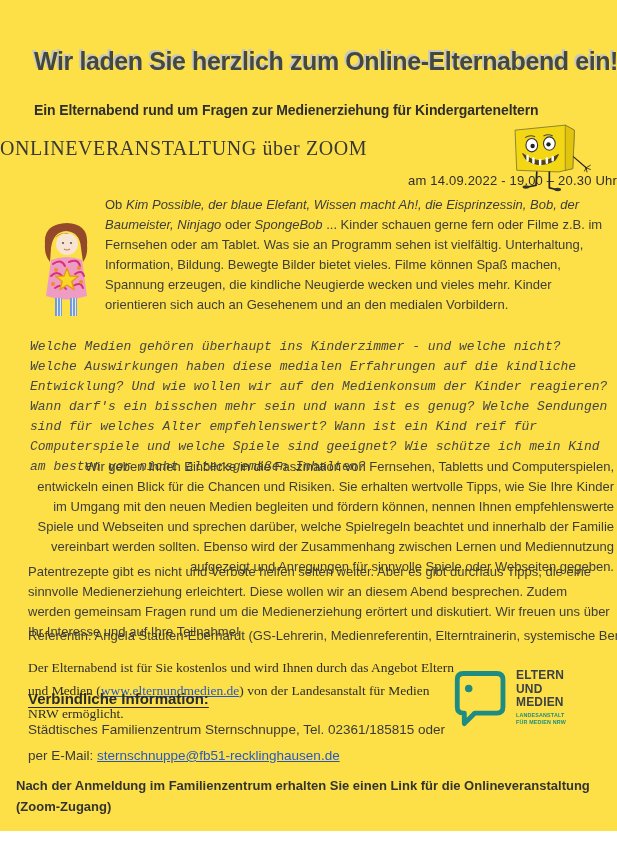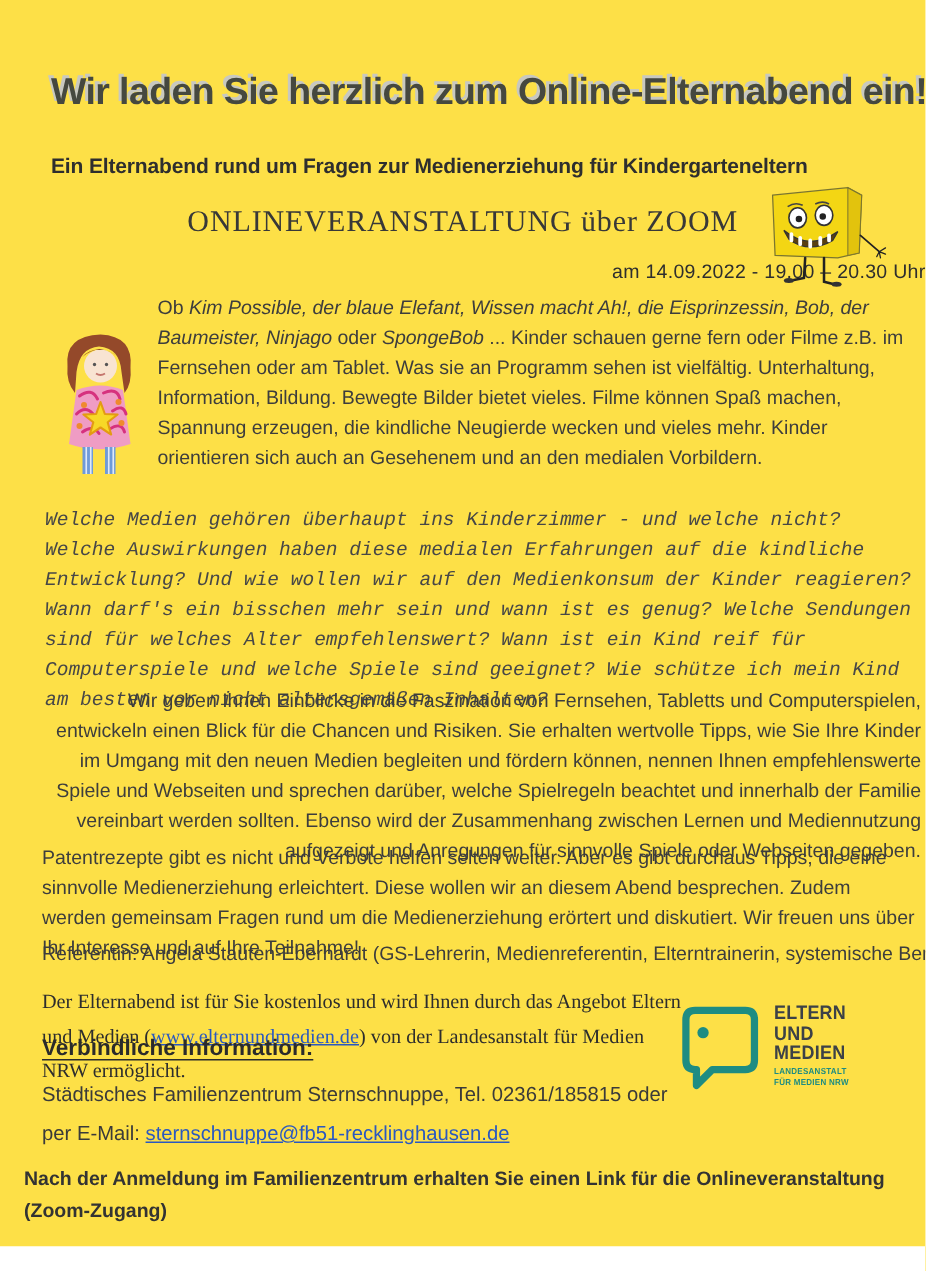--- a/index.html
+++ b/index.html
@@ -11,21 +11,21 @@
   .page-title{
     left:34px;top:47px;white-space:nowrap;
     font-size:25px;font-weight:bold;letter-spacing:-0.4px;
     color:#45483f;text-shadow:-2px -2px 0 #c8c8c0;
   }
   .subtitle{
     left:34px;top:102px;white-space:nowrap;
     font-size:14px;font-weight:bold;color:#2e2e2e;letter-spacing:-0.1px;
   }
   .format-line{
-    left:0;top:137px;width:617px;text-align:center;
+    left:0;top:137px;width:617px;text-align:left;
     font-family:"Liberation Serif",serif;font-size:20px;color:#383838;letter-spacing:0.6px;
   }
   .date-line{
     left:0;top:173px;width:617px;text-align:right;
     font-size:13px;font-weight:normal;color:#2e2e2e;letter-spacing:0.2px;
   }
   .body-text{font-size:13px;line-height:20px;color:#3d3d3d;}
   .p-intro{left:105px;top:182px;width:509px;}
   .p-questions{left:30px;top:324px;width:584px;font-style:italic;color:#474747;font-family:Liberation Mono, monospace;}
   .p-offer{left:28px;top:444px;width:586px;text-align:right;}

